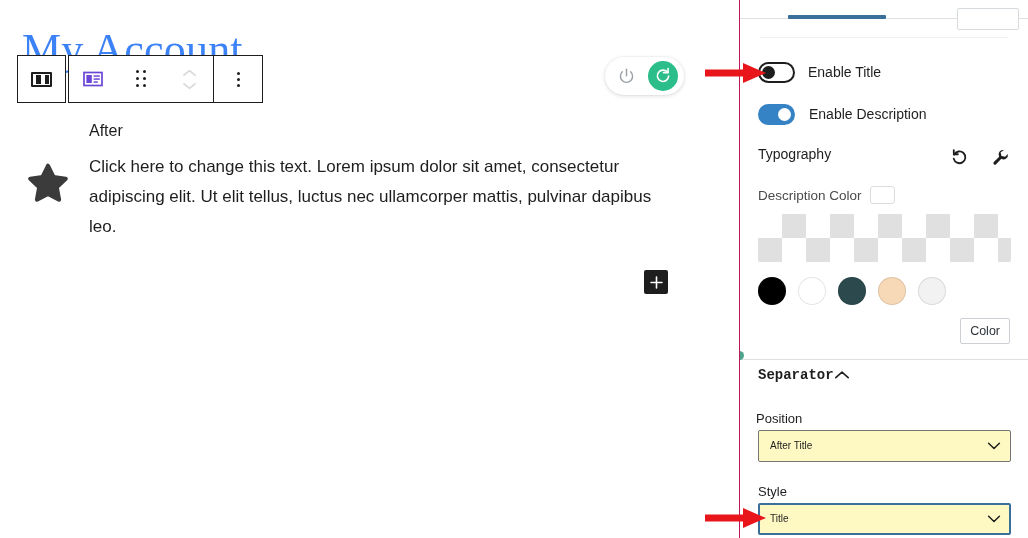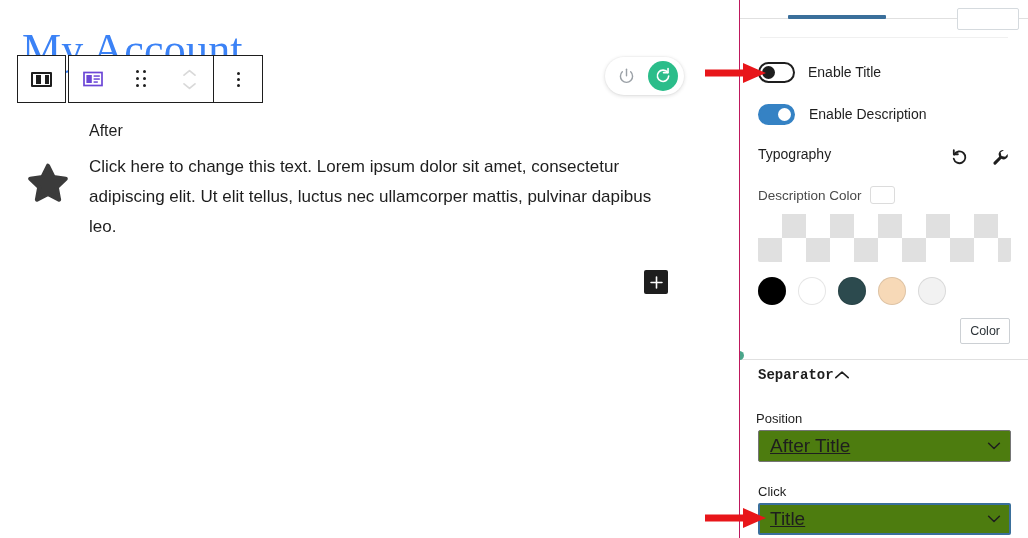--- a/index.html
+++ b/index.html
@@ -331,29 +331,28 @@
     width: 253px;
     height: 32px;
   }
   #select-position-wrap { top: 430px; }
   #select-style-wrap    { top: 503px; }
 
   .ui-select {
     width: 100%; height: 32px;
     border: 1px solid #757575;
     border-radius: 2px;
-    background: #4d7c0f;
+    background: #fef9c3;
     font-family: "Liberation Sans", sans-serif;
-    font-size: 19px;
+    font-size: 10px;
     color: #1e1e1e;
     padding: 0 28px 0 11px;
     line-height: 30px;
     cursor: pointer;
     position: relative;
-    text-decoration: underline;
   }
   .ui-select.focused {
     border: 2px solid #3a6f9b;
     padding-left: 10px;
     line-height: 28px;
   }
   .select-caret {
     position: absolute;
     right: 10px; top: 50%;
     transform: translateY(-50%);
@@ -531,21 +530,21 @@
   </div>
 
   <span class="field-label" id="label-position">Position</span>
   <div class="select-wrap" id="select-position-wrap">
     <div class="ui-select">After Title</div>
     <svg class="select-caret" width="14" height="9" viewBox="0 0 14 9">
       <path d="M1.6 1.8 L7 7.0 L12.4 1.8" fill="none" stroke="#1e1e1e" stroke-width="1.5" stroke-linecap="round" stroke-linejoin="round"></path>
     </svg>
   </div>
 
-  <span class="field-label" id="label-style">Click</span>
+  <span class="field-label" id="label-style">Style</span>
   <div class="select-wrap" id="select-style-wrap">
     <div class="ui-select focused">Title</div>
     <svg class="select-caret" width="14" height="9" viewBox="0 0 14 9">
       <path d="M1.6 1.8 L7 7.0 L12.4 1.8" fill="none" stroke="#1e1e1e" stroke-width="1.5" stroke-linecap="round" stroke-linejoin="round"></path>
     </svg>
   </div>
 </div>
 
 <svg class="red-arrow" id="arrow-toggle" width="62" height="24" viewBox="0 0 62 24">
   <path d="M0 8.4 H38 V2 L61 12 L38 22 V15.6 H0 Z" fill="#e8161a"></path>

